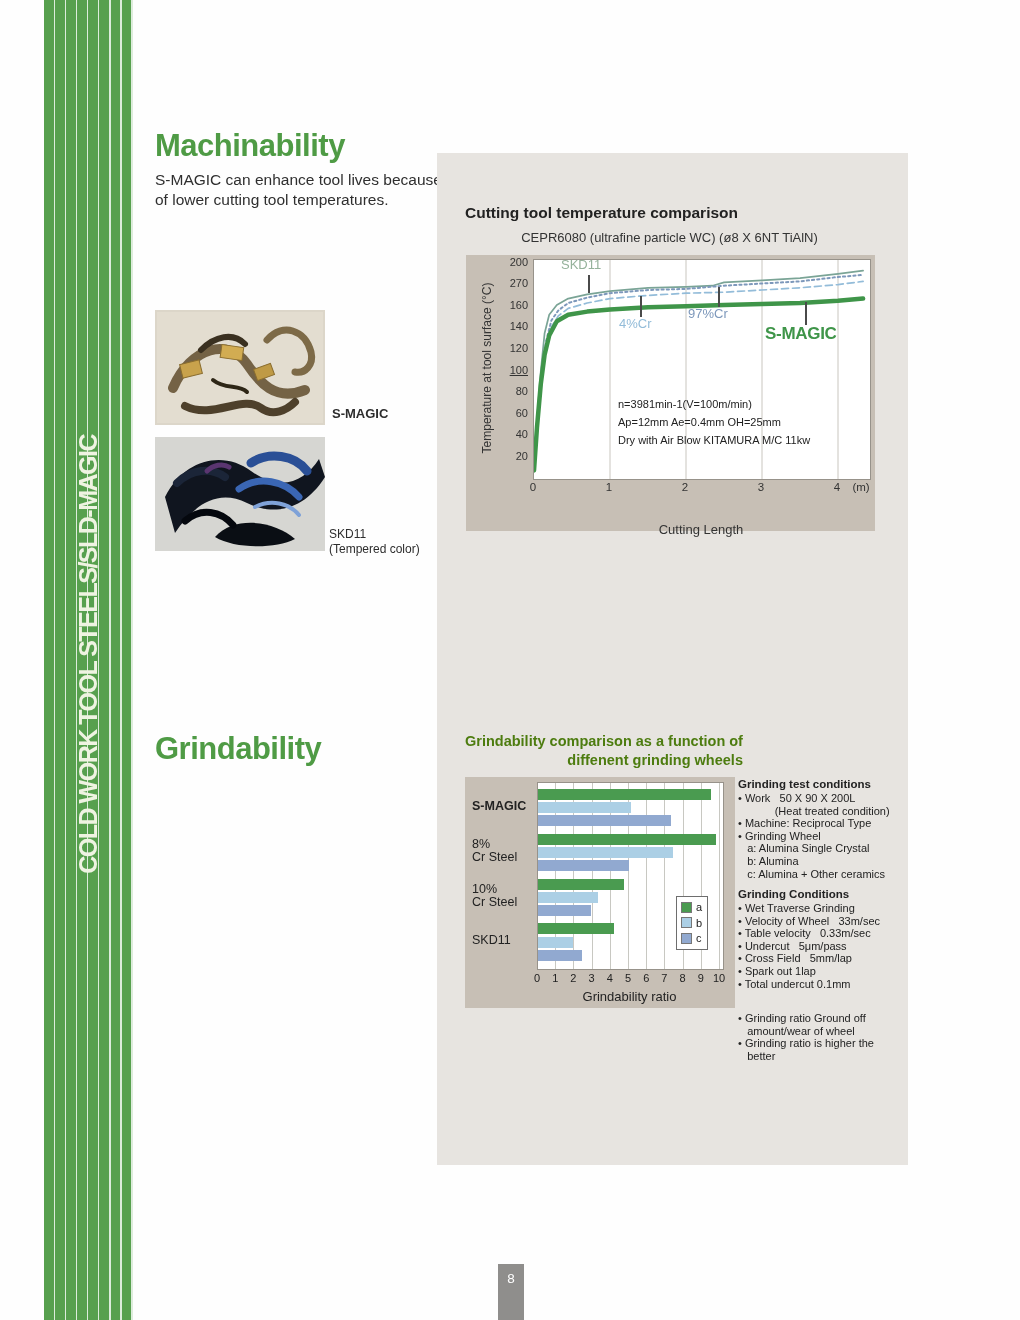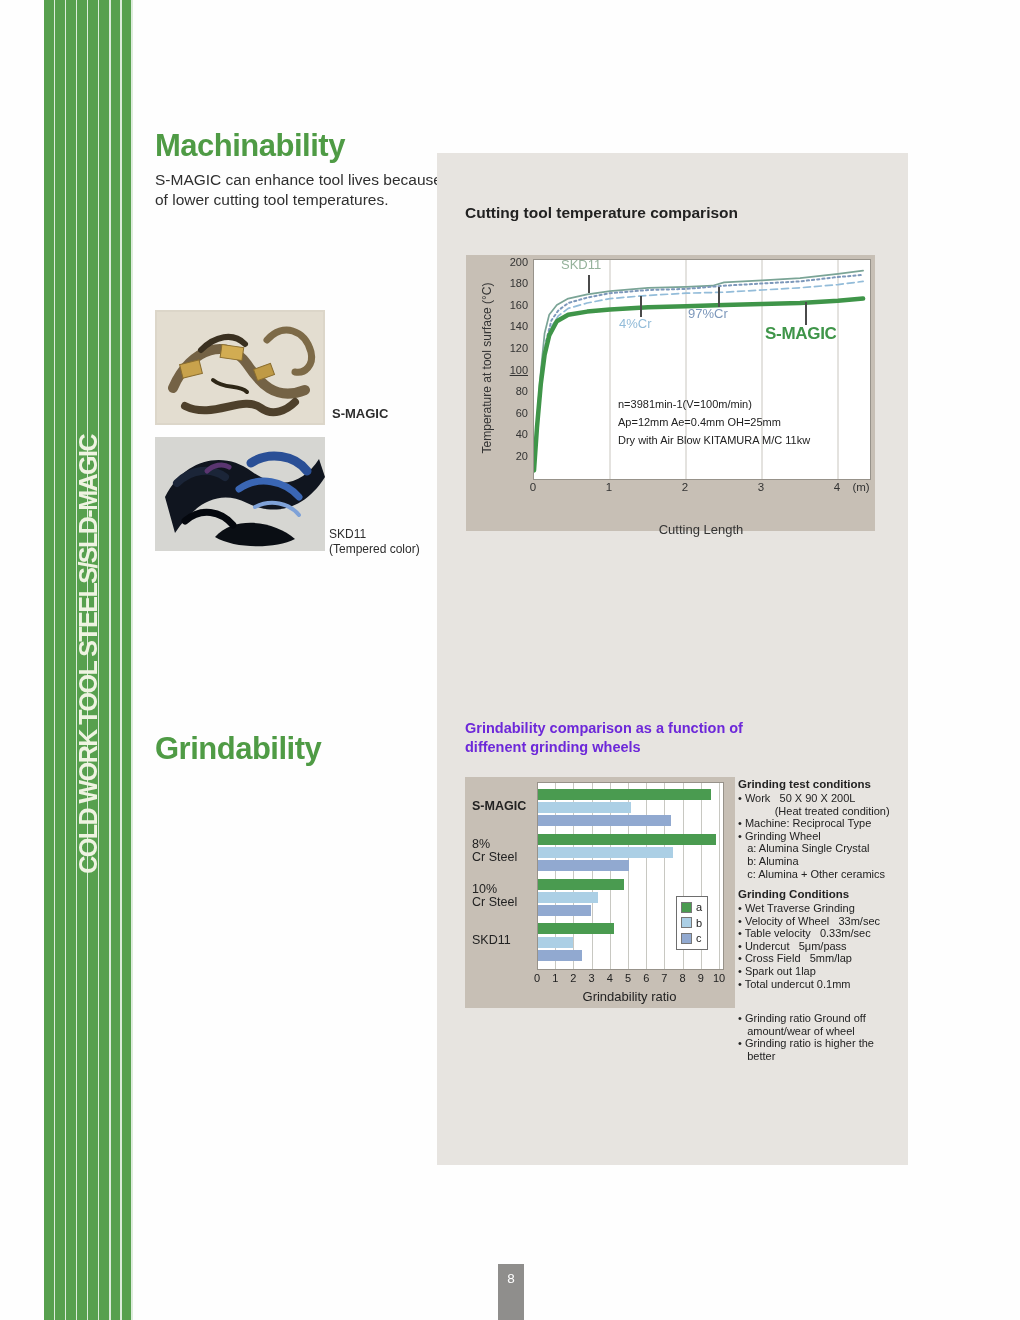--- a/index.html
+++ b/index.html
@@ -50,21 +50,21 @@
   #lbl-skd11{left:95px;top:2px;}
   #lbl-10cr{left:222px;top:51px;}
   #lbl-8cr{left:153px;top:61px;}
   #lbl-smagic{left:299px;top:69px;font-size:17px;font-weight:bold;letter-spacing:-.3px;}
   .leader{position:absolute;width:1.5px;background:#4a4a4a;}
   #ld-skd11{left:122px;top:20px;height:18px;}
   #ld-8cr{left:174px;top:41px;height:21px;}
   #ld-10cr{left:252px;top:32px;height:20px;}
   #ld-smagic{left:339px;top:47px;height:23px;}
 
-  #grind-title{position:absolute;left:28px;top:566px;font-size:14.5px;font-weight:bold;line-height:1.28;white-space:pre-line;color:#6d28d9;}
+  #grind-title{position:absolute;left:28px;top:579px;font-size:14.5px;font-weight:bold;line-height:1.28;white-space:pre-line;color:#4d7c0f;text-align:right;}
   #chart2{position:absolute;left:28px;top:624px;width:270px;height:231px;background:#c7bfb5;}
   #grind-plot{position:absolute;left:72px;top:5px;width:185px;height:186px;background:#fff;border:1px solid #97928a;}
   .ggrid{position:absolute;top:0;width:1px;height:186px;background:#c8c8c2;}
   .gbar{position:absolute;left:0;height:11px;}
   .gcat{position:absolute;left:7px;width:62px;display:flex;align-items:center;font-size:12.5px;line-height:1.05;white-space:pre-line;color:#222;}
   .xtick2{position:absolute;top:195px;width:16px;text-align:center;font-size:11px;color:#222;}
   #grind-xlabel{position:absolute;left:72px;top:212px;width:185px;text-align:center;font-size:13px;color:#222;}
   #grind-legend{position:absolute;left:211px;top:119px;background:#fff;border:1px solid #6e6e6e;padding:4px 5px 1px 4px;}
   .legend-row{display:flex;align-items:center;margin-bottom:3.5px;font-size:11px;color:#222;}
   .legend-swatch{width:9px;height:9px;margin-right:4px;border:.5px solid #777;}
@@ -125,33 +125,34 @@
     </svg>
   </div>
   <div id="photo2-caption">SKD11
 (Tempered color)</div>
 
   <h1 class="section-heading" id="grind-heading">Grindability</h1>
 
   <div class="panel">
 
     <div id="temp-title">Cutting tool temperature comparison</div>
+    <div id="temp-subtitle">CEPR6080 (ultrafine particle WC) (ø8 X 6NT TiAlN)</div>
 
     <div id="chart1">
       <div id="temp-ylabel">Temperature at tool surface (°C)</div>
       <div id="temp-yticks">
           <div class="ytick" style="top: 194.9px;">20</div>
           <div class="ytick" style="top: 173.3px;">40</div>
           <div class="ytick" style="top: 151.7px;">60</div>
           <div class="ytick" style="top: 130.1px;">80</div>
           <div class="ytick" style="top: 108.5px; text-decoration: underline;">100</div>
           <div class="ytick" style="top: 86.9px;">120</div>
           <div class="ytick" style="top: 65.3px;">140</div>
           <div class="ytick" style="top: 43.7px;">160</div>
-          <div class="ytick" style="top: 22.1px;">180</div>
+          <div class="ytick" style="top: 22.1px;">270</div>
           <div class="ytick" style="top: 0.5px;">200</div>
         </div>
       <div id="temp-plot">
         <svg id="temp-svg" width="336" height="219" viewBox="0 0 336 219">
             <line x1="76" x2="76" y1="0" y2="219" stroke="#c9c6bf" stroke-width="1"></line>
             <line x1="152" x2="152" y1="0" y2="219" stroke="#c9c6bf" stroke-width="1"></line>
             <line x1="228" x2="228" y1="0" y2="219" stroke="#c9c6bf" stroke-width="1"></line>
             <line x1="304" x2="304" y1="0" y2="219" stroke="#c9c6bf" stroke-width="1"></line>
             <polyline points="0,210.4 3,159.6 6.8,111 10.6,73.2 15.2,54.8 22.8,45.1 34.2,38.6 53.2,34.3 76,31.1 114,27.8 152,26.8 178.6,25.7 190,22.4 228,20.3 266,18.1 304,13.8 329.1,10.6" fill="none" stroke="#7aa496" stroke-width="1.7" stroke-linejoin="round" stroke-linecap="round"></polyline>
             <polyline points="0,210.4 3.8,162.8 7.6,113.2 12.2,80.8 17.5,60.2 24.3,50.5 34.2,43 53.2,37.6 76,33.2 114,30 152,28.9 190,25.7 228,23.5 266,21.4 304,17 329.1,14.9" fill="none" stroke="#7d98bb" stroke-width="2" stroke-dasharray="2.2 3" stroke-linejoin="round" stroke-linecap="round"></polyline>

